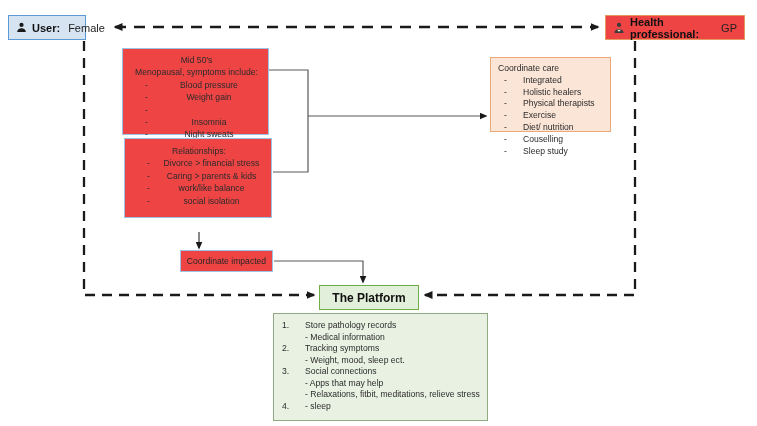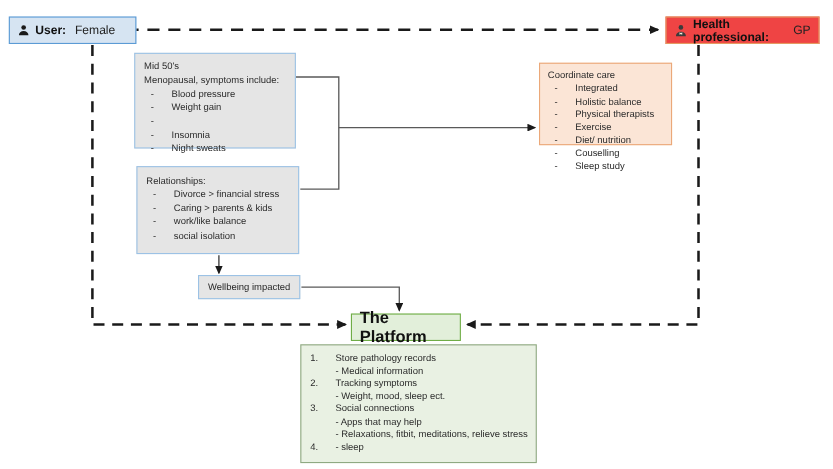--- a/index.html
+++ b/index.html
@@ -7,32 +7,32 @@
     position:relative;width:757px;height:426px;background:#ffffff;
     font-family:"Liberation Sans",sans-serif;color:#262626;overflow:hidden;
   }
   .abs{position:absolute;box-sizing:border-box;}
   svg.wires{position:absolute;left:0;top:0;width:757px;height:426px;pointer-events:none;}
 
   
   .chip{display:flex;align-items:center;gap:5px;padding:0 7px;font-size:11px;}
   .chip .bold{font-weight:bold;color:#111;}
   .chip .val{font-weight:normal;color:#222;margin-left:3px;}
-  .user-chip{left:8px;top:15px;width:116px;height:25px;background:#d6e4f2;border:1.4px solid #5b9bd5;}
+  .user-chip{left:8px;top:15px;width:78px;height:25px;background:#d6e4f2;border:1.4px solid #5b9bd5;}
   .hp-chip{left:605px;top:15px;width:140px;height:25px;background:#ef4444;border:1.4px solid #e49a61;}
   .platform-chip{left:319px;top:285px;width:100px;height:25px;background:#e2efda;border:1.4px solid #70ad47;justify-content:center;}
-  .platform-chip .bold{font-size:15px;}
+  .platform-chip .bold{font-size:12px;}
 
   
   .panel{font-size:8.6px;line-height:12.4px;color:#2b2b2b;}
-  .blue{background:#e5e5e5;border:1px solid #9cc2e5;}
+  .blue{background:#ef4444;border:1px solid #9cc2e5;text-align:center;}
   .peach{background:#fbe5d6;border:1px solid #eba879;}
   .green{background:#e9f1e3;border:1px solid #8fa982;}
   .symptoms-box{left:122px;top:48px;width:147px;height:87px;padding:5px 6px 0 8px;}
-  .relationships-box{left:124px;top:151px;width:148px;height:80px;padding:6px 6px 0 8px;}
+  .relationships-box{left:124px;top:138px;width:148px;height:80px;padding:6px 6px 0 8px;}
   .care-box{left:490px;top:57px;width:121px;height:75px;padding:5px 4px 0 7px;line-height:11.8px;}
   .wellbeing-box{left:180px;top:250px;width:93px;height:22px;display:flex;align-items:center;justify-content:center;font-size:8.6px;}
   .features-box{left:273px;top:313px;width:215px;height:108px;padding:6px 6px 0 4px;line-height:11.5px;font-size:8.6px;}
 
   .li{display:flex;}
   .li .b{width:19px;padding-left:6px;flex:none;}
   .li .t{flex:1;}
 
   .feat{display:flex;}
   .feat .num{width:23px;padding-left:4px;flex:none;}
@@ -142,21 +142,21 @@
   </div>
 
   <div class="abs panel peach care-box">
     <div>Coordinate care</div>
     <div class="li">
         <span class="b">-</span>
         <span class="t">Integrated</span>
       </div>
     <div class="li">
         <span class="b">-</span>
-        <span class="t">Holistic balance</span>
+        <span class="t">Holistic healers</span>
       </div>
     <div class="li">
         <span class="b">-</span>
         <span class="t">Physical therapists</span>
       </div>
     <div class="li">
         <span class="b">-</span>
         <span class="t">Exercise</span>
       </div>
     <div class="li">
@@ -167,21 +167,21 @@
         <span class="b">-</span>
         <span class="t">Couselling</span>
       </div>
     <div class="li">
         <span class="b">-</span>
         <span class="t">Sleep study</span>
       </div>
   </div>
 
   <div class="abs blue wellbeing-box">
-    <span>Wellbeing impacted</span>
+    <span>Coordinate impacted</span>
   </div>
 
   <div class="abs chip platform-chip">
     <span class="bold">The Platform</span>
   </div>
 
   <div class="abs panel green features-box">
     <div class="feat">
       <span class="num">1.</span>
       <span class="body">

